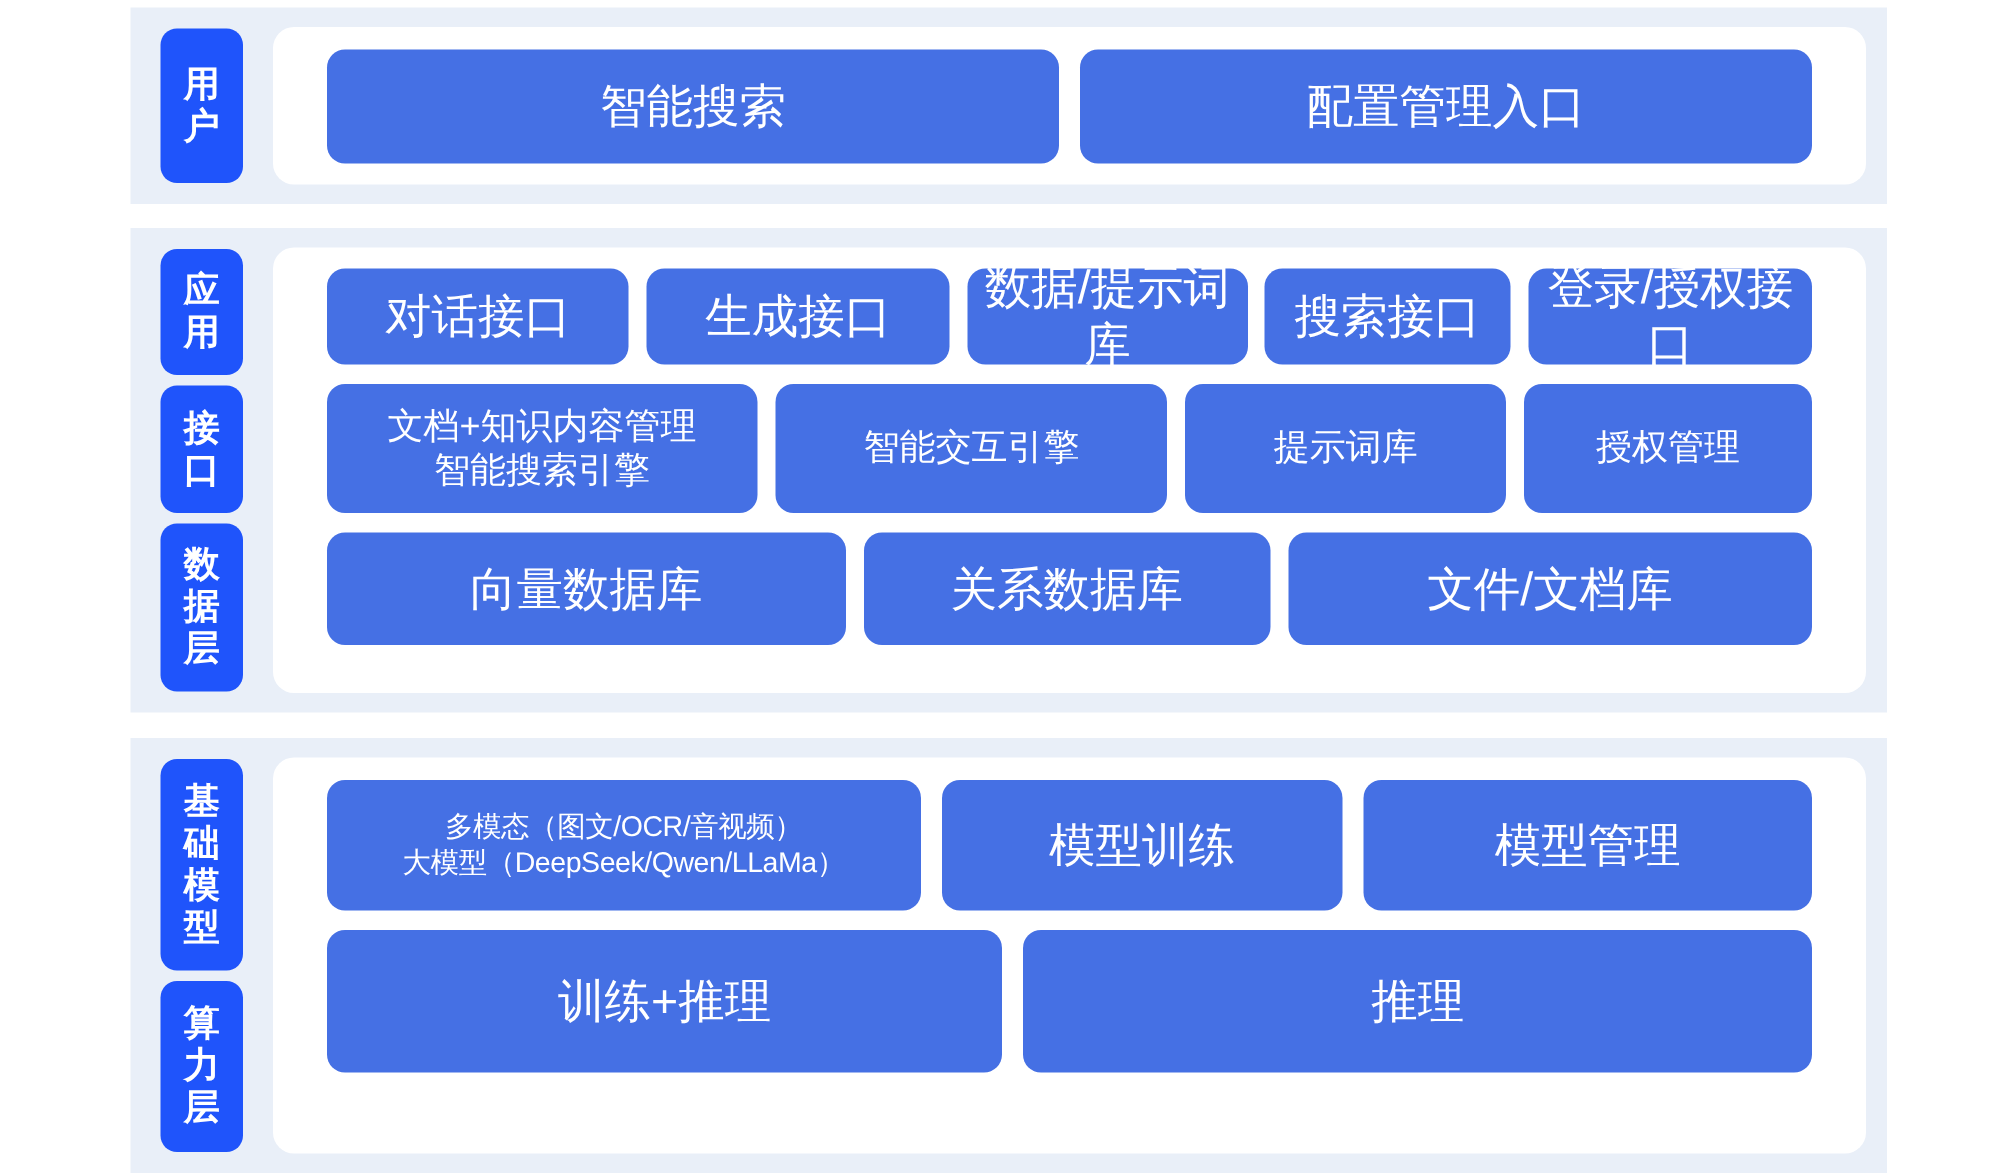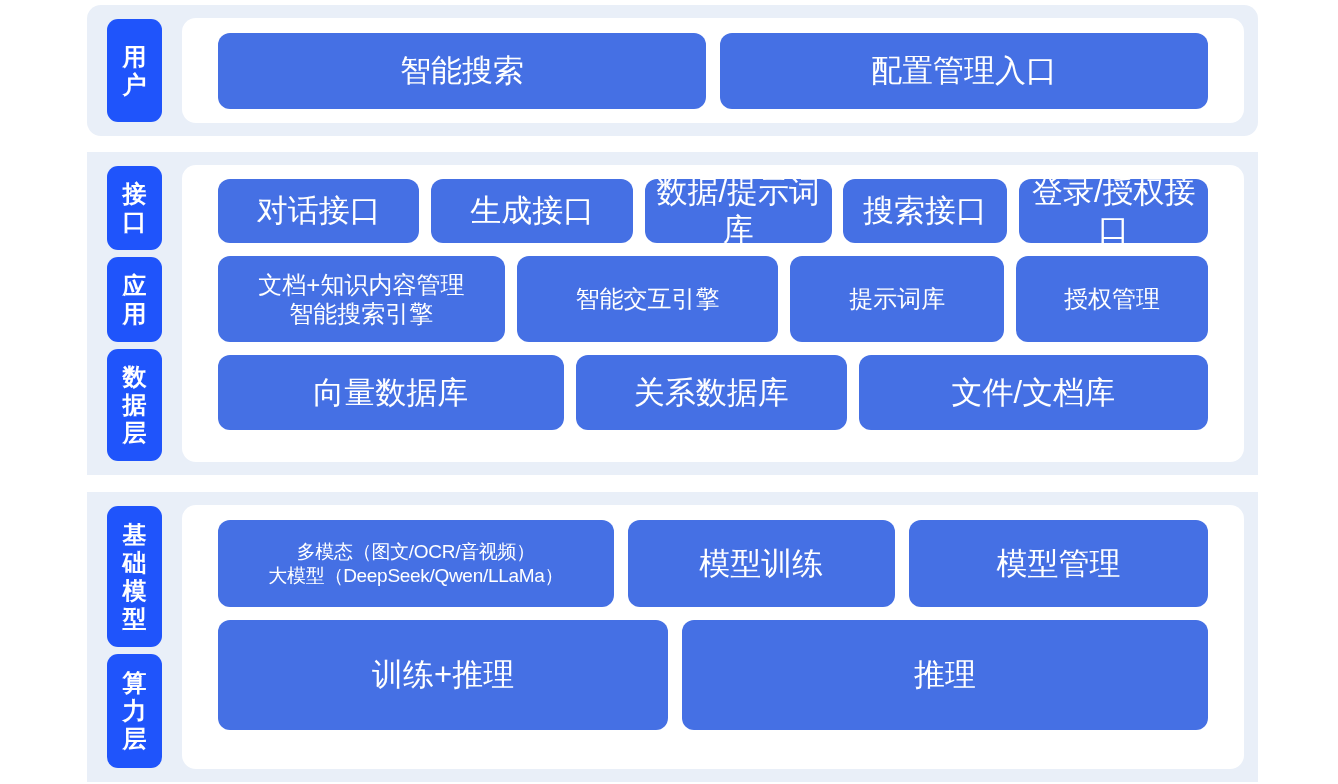--- a/index.html
+++ b/index.html
@@ -25,21 +25,21 @@
   .section {
     position: absolute;
     left: 87px;
     width: 1171px;
     background: #e9eff8;
     display: flex;
     flex-direction: row;
     align-items: stretch;
     box-sizing: border-box;
   }
-  .section-user   { top: 5px;   height: 131px; border-radius: 14px; }
+  .section-user   { top: 5px;   height: 131px; }
   .section-middle { top: 152px; height: 323px; }
   .section-infra  { top: 492px; height: 290px; }
 
   
   .label-col {
     width: 95px;
     flex: 0 0 95px;
     display: flex;
     flex-direction: column;
     justify-content: space-between;
@@ -122,21 +122,21 @@
   .row-interface { height: 64px; }
   .row-app       { height: 86px; }
   .row-data      { height: 75px; margin-bottom: 0; }
   .row-app .box  { font-size: 24px; }
 
   
   .panel-infra { justify-content: flex-start; padding-top: 15px; }
   .infra-row { margin-bottom: 13px; }
   .infra-row .box + .box { margin-left: 14px; }
   .row-model   { height: 87px; }
-  .row-compute { height: 110px; margin-bottom: 0; }
+  .row-compute { height: 95px; margin-bottom: 0; }
   .box-model-multimodal {
     font-size: 19px;
     line-height: 1.25;
     letter-spacing: -0.3px;
   }
 </style>
 </head>
 <body>
 
 <div id="diagram">
@@ -151,24 +151,24 @@
       <div class="row user-row">
         <div class="box">智能搜索</div>
         <div class="box">配置管理入口</div>
       </div>
     </div>
   </div>
 
   <div class="section section-middle">
     <div class="label-col">
       <div class="label-chip">
+        <span class="ltext">应用</span>
+      </div>
+      <div class="label-chip">
         <span class="ltext">接口</span>
-      </div>
-      <div class="label-chip">
-        <span class="ltext">应用</span>
       </div>
       <div class="label-chip">
         <span class="ltext">数据层</span>
       </div>
     </div>
     <div class="panel panel-middle">
 
       <div class="row mid-row row-interface">
         <div class="box" style="flex:2.17 1 0;">对话接口</div>
         <div class="box" style="flex:2.17 1 0;">生成接口</div>

